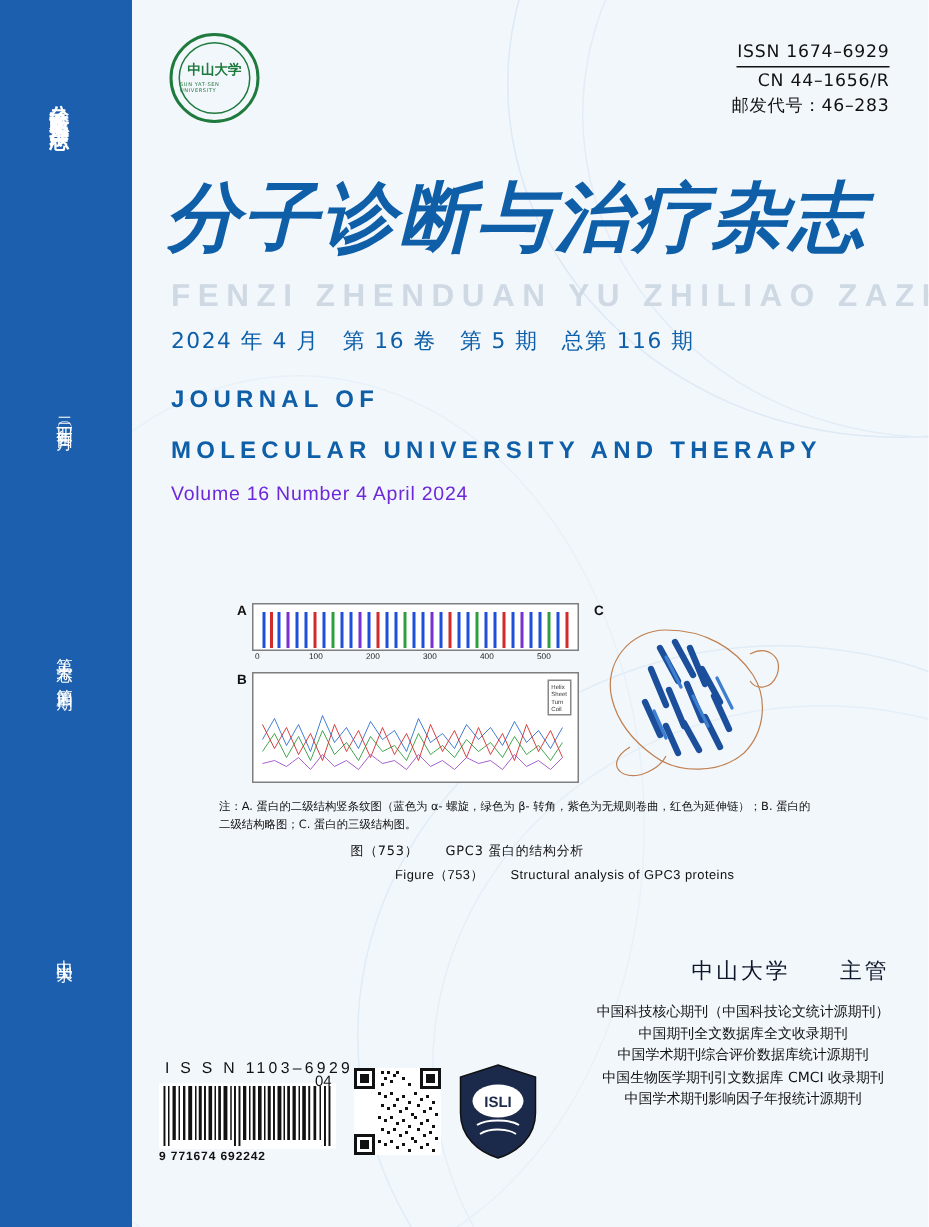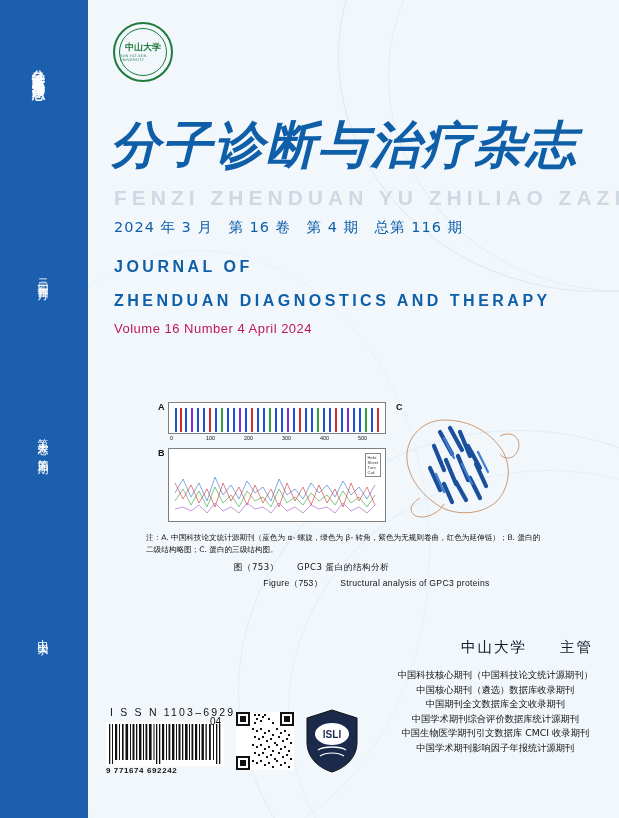--- a/index.html
+++ b/index.html
@@ -194,21 +194,21 @@
     color: #0f5fa8;
     letter-spacing: 3.5px;
     font-weight: bold;
     white-space: nowrap;
   }
   .en-issue {
     position: absolute;
     left: 26px;
     top: 321px;
     font-size: 13px;
-    color: #be185d;
+    color: #6d28d9;
     letter-spacing: 0.5px;
     white-space: nowrap;
   }
 
   
   .figure-wrap {
     position: absolute;
     left: 80px;
     top: 402px;
     width: 370px;
@@ -410,26 +410,31 @@
     <div class="swirl sw4"></div>
     <div class="swirl sw5"></div>
 
     <div class="emblem">
       <div class="emblem-inner">
         <div class="emblem-cn">中山大学</div>
         <div class="emblem-en">SUN YAT-SEN UNIVERSITY</div>
       </div>
     </div>
 
+    <div class="issn-block">
+      <div><span class="issn-line1">ISSN 1674–6929</span></div>
+      <div class="issn-line">CN 44–1656/R</div>
+      <div class="issn-line">邮发代号：46–283</div>
+    </div>
 
     <div class="cn-title">分子诊断与治疗杂志</div>
     <div class="pinyin">FENZI  ZHENDUAN  YU  ZHILIAO  ZAZHI</div>
-    <div class="cn-issue">2024 年 3 月　第 16 卷　第 4 期　总第 116 期</div>
+    <div class="cn-issue">2024 年 4 月　第 16 卷　第 5 期　总第 116 期</div>
     <div class="en-title1">JOURNAL   OF</div>
-    <div class="en-title2">ZHENDUAN   DIAGNOSTICS   AND   THERAPY</div>
+    <div class="en-title2">MOLECULAR   UNIVERSITY   AND   THERAPY</div>
     <div class="en-issue">Volume 16      Number 4      April 2024</div>
 
     <div class="figure-wrap">
       <div class="panel-label lbl-a">A</div>
       <div class="panel-label lbl-b">B</div>
       <div class="panel-label lbl-c">C</div>
 
       <div class="fig-panel fig-a">
         <div class="bars">
           <div class="bar" style="left:4px;background:#1f4fd8;"></div>
@@ -520,29 +525,28 @@
           <g stroke="#3f7fd0" stroke-width="2.2" stroke-linecap="round" fill="none">
             <line x1="44" y1="26" x2="54" y2="46"></line>
             <line x1="62" y1="52" x2="72" y2="72"></line>
             <line x1="36" y1="62" x2="44" y2="80"></line>
             <line x1="78" y1="40" x2="88" y2="60"></line>
           </g>
         </svg>
       </div>
     </div>
 
-    <div class="fig-note">注：A. 中国科技论文统计源期刊（蓝色为 α- 螺旋，绿色为 β- 转角，紫色为无规则卷曲，红色为延伸链）；B. 蛋白的二级结构略图；C. 蛋白的三级结构图。</div>
+    <div class="fig-note">注：A. 蛋白的二级结构竖条纹图（蓝色为 α- 螺旋，绿色为 β- 转角，紫色为无规则卷曲，红色为延伸链）；B. 蛋白的二级结构略图；C. 蛋白的三级结构图。</div>
     <div class="fig-caption-cn">图（753）　　GPC3 蛋白的结构分析</div>
     <div class="fig-caption-en">Figure（753）　　Structural analysis of GPC3 proteins</div>
 
     <div class="sponsor">中山大学　　主管</div>
 
     <div class="index-list">
       <div>中国科技核心期刊（中国科技论文统计源期刊）</div>
-      <div>中国核心期刊（遴选）数据库收录期刊</div>
       <div>中国期刊全文数据库全文收录期刊</div>
       <div>中国学术期刊综合评价数据库统计源期刊</div>
       <div>中国生物医学期刊引文数据库 CMCI 收录期刊</div>
       <div>中国学术期刊影响因子年报统计源期刊</div>
     </div>
 
     <div class="issn-bottom">I S S N  1103–6929</div>
 
     <div class="barcode">
       <svg width="118" height="44" viewBox="0 0 118 44">

